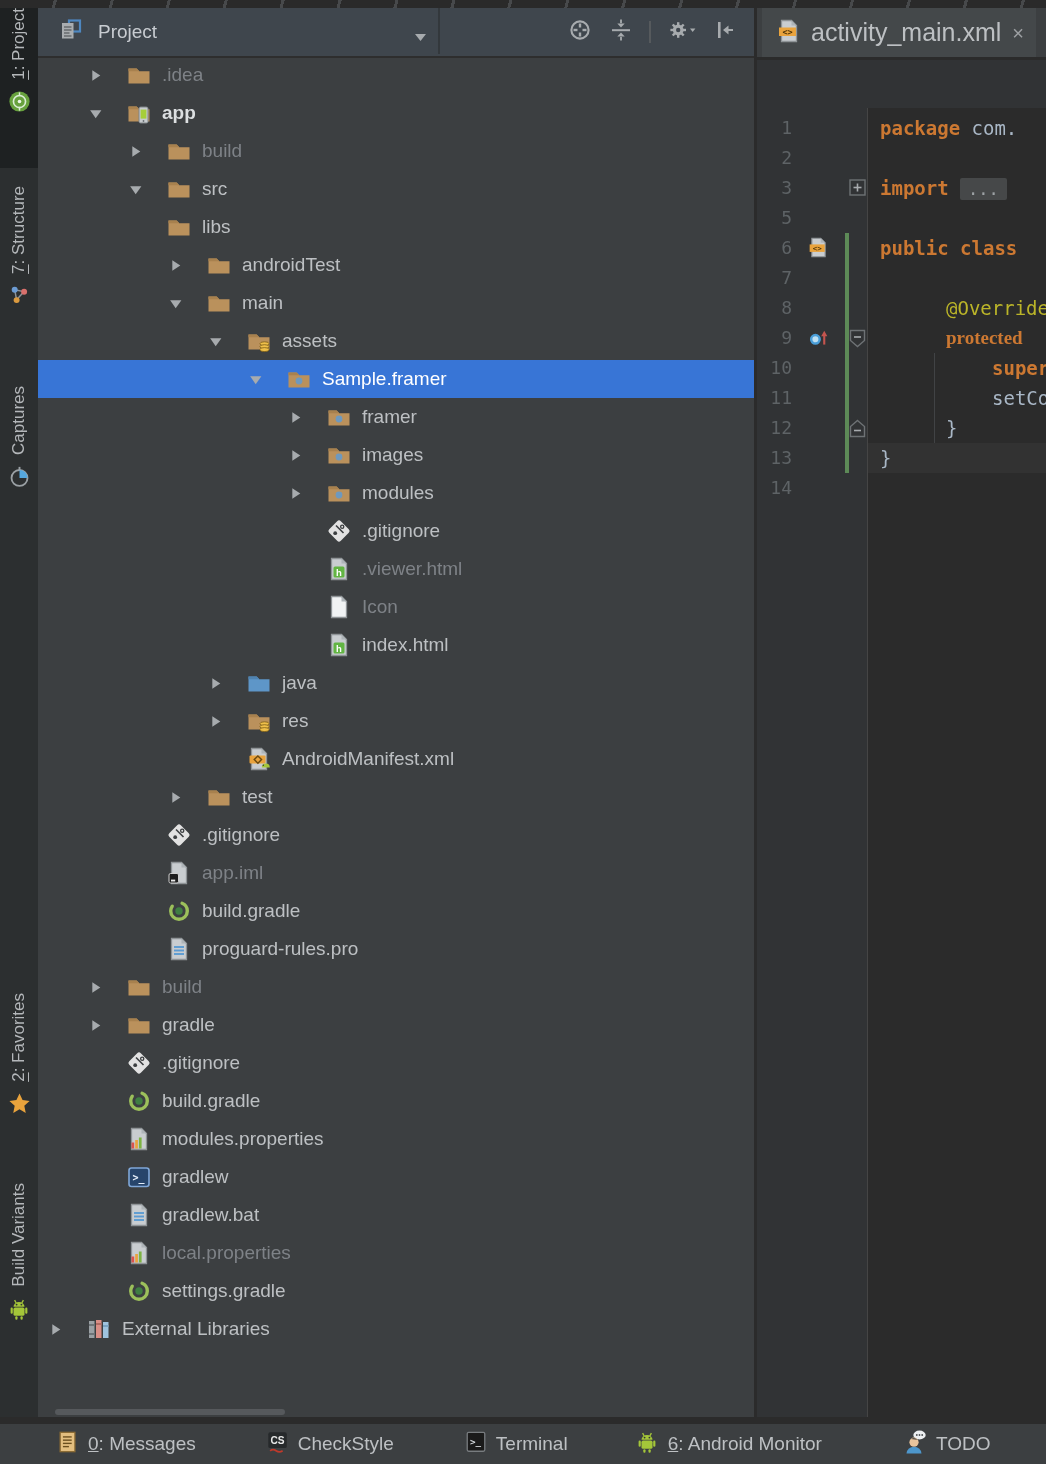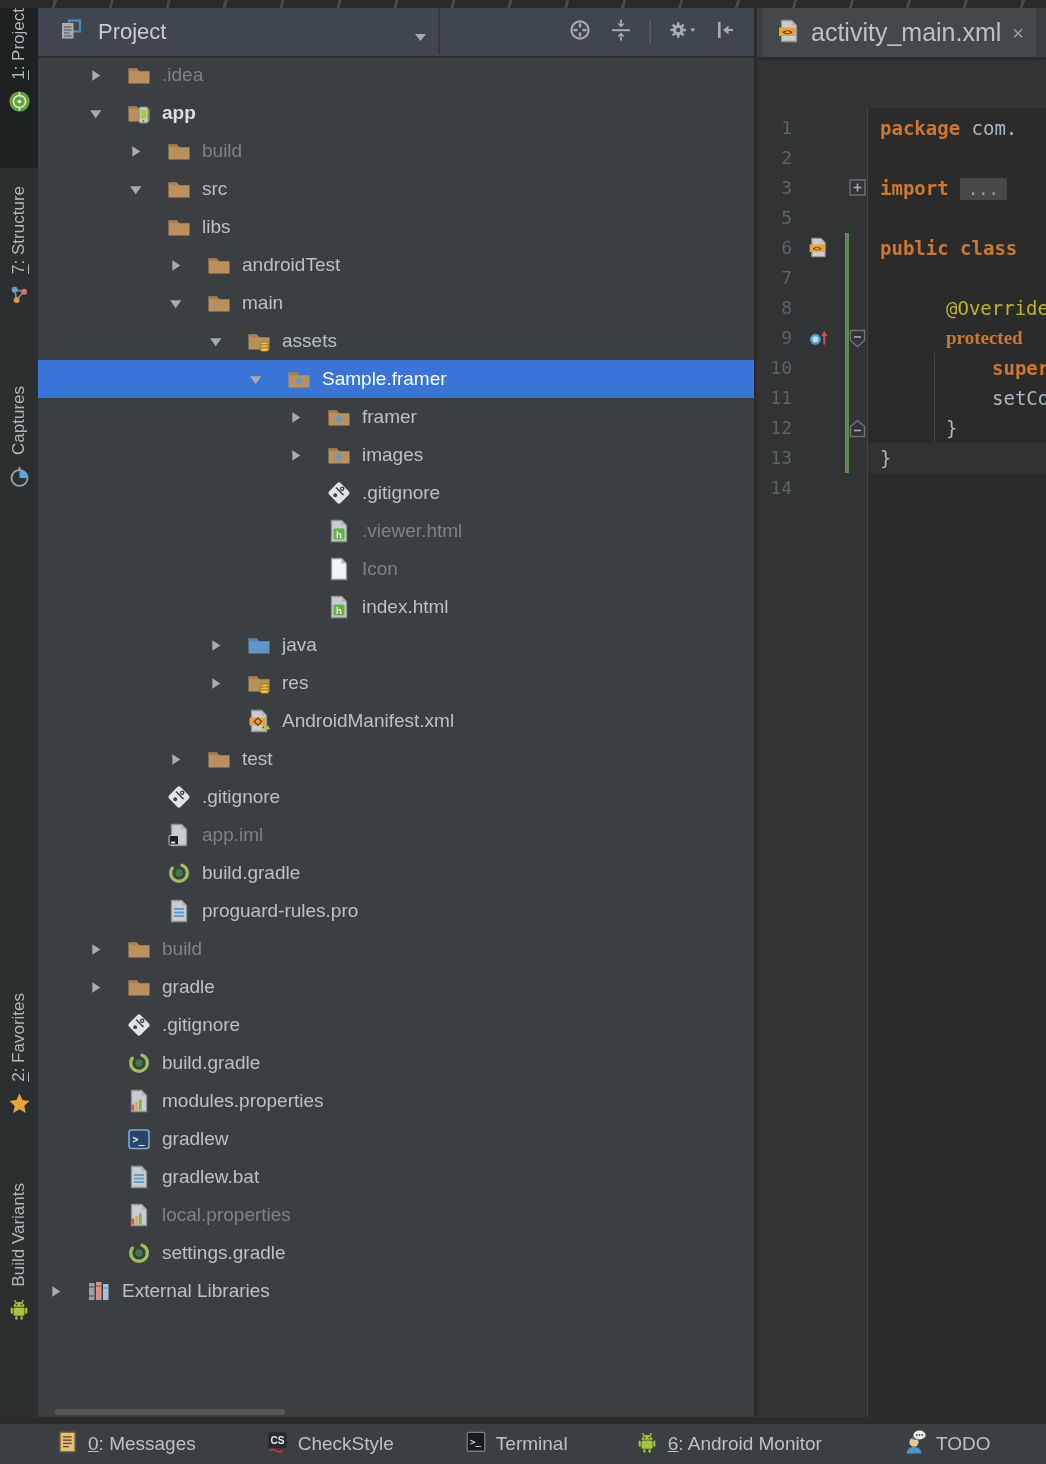--- a/index.html
+++ b/index.html
@@ -12,21 +12,21 @@
   #stripe{position:absolute;left:0;top:8px;width:38px;height:1456px;background:#2C2F30;border-right:1px solid #252728;}
   .stripe-btn{position:absolute;left:0;width:38px;display:flex;flex-direction:column;align-items:center;gap:9px;cursor:pointer;}
   .stripe-btn.active{background:#1E2122;}
   .stripe-label{writing-mode:vertical-rl;transform:rotate(180deg);font-size:17px;color:#B4B7BA;white-space:nowrap;}
   .stripe-label u{text-decoration:underline;}
   .stripe-ic svg{display:block;}
   
   #panel{position:absolute;left:38px;top:8px;width:716px;height:1409px;background:#3C3F41;overflow:hidden;}
   #panel-header{position:absolute;left:0;top:0;width:716px;height:48px;background:#3F464D;border-bottom:2px solid #2E2E2E;}
   #ph-inner{display:flex;align-items:center;height:48px;}
-  #panel-title{margin-left:14px;font-size:22px;color:#C8CCD1;}
+  #panel-title{margin-left:14px;font-size:19px;color:#C8CCD1;}
   #ph-icon{margin-left:20px;}
   #ph-caret{position:absolute;left:375px;top:21px;}
   #ph-div{position:absolute;left:400px;top:0;width:2px;height:46px;background:#33383C;}
   #ph-tools{position:absolute;right:16px;top:0;height:48px;display:flex;align-items:center;gap:15px;}
   .tool-sep{width:2px;height:22px;background:#565A5D;}
   
   #tree{position:absolute;left:0;top:48px;width:716px;height:1361px;overflow:hidden;}
   .row{height:38px;display:flex;align-items:center;cursor:pointer;}
   .row.selected{background:#3875D6;}
   .arrow{width:26px;display:flex;justify-content:flex-start;align-items:center;flex:none;}
@@ -359,20 +359,35 @@
           <span class="ticon">
             <svg width="26" height="26" viewBox="0 0 26 26">
               <path d="M2.5 6.5 h8.2 l2.6 2.8 h10.2 v12.2 h-21 Z" fill="#BA915C"></path>
               <path d="M2.5 6.5 h8.2 l2.6 2.8 h-10.8 Z" fill="#A8814E"></path>
               <circle cx="13" cy="15" r="3.4" fill="#6E99BE"></circle>
             </svg>
           </span>
           <span class="tlabel">images</span>
         </div>
         <div class="row" style="padding-left: 250px;">
+          <span class="arrow">
+            <svg width="15" height="15" viewBox="0 0 14 14">
+              <path d="M4 2 L11.5 7 L4 12 Z" fill="#A7ABAE"></path>
+            </svg>
+          </span>
+          <span class="ticon">
+            <svg width="26" height="26" viewBox="0 0 26 26">
+              <path d="M2.5 6.5 h8.2 l2.6 2.8 h10.2 v12.2 h-21 Z" fill="#BA915C"></path>
+              <path d="M2.5 6.5 h8.2 l2.6 2.8 h-10.8 Z" fill="#A8814E"></path>
+              <circle cx="13" cy="15" r="3.4" fill="#6E99BE"></circle>
+            </svg>
+          </span>
+          <span class="tlabel">modules</span>
+        </div>
+        <div class="row" style="padding-left: 250px;">
           <span class="arrow"></span>
           <span class="ticon">
             <svg width="26" height="26" viewBox="0 0 26 26">
               <g transform="rotate(45 13 13)">
                 <rect x="4.8" y="4.8" width="16.4" height="16.4" rx="2.6" fill="#E2E2E2"></rect>
               </g>
               <line x1="10" y1="7.5" x2="17.5" y2="15" stroke="#3C3F41" stroke-width="1.6"></line>
               <circle cx="9.2" cy="15.2" r="1.9" fill="#3C3F41"></circle>
               <circle cx="16.2" cy="8.8" r="1.6" fill="#E2E2E2" stroke="#3C3F41" stroke-width="1.3"></circle>
             </svg>

